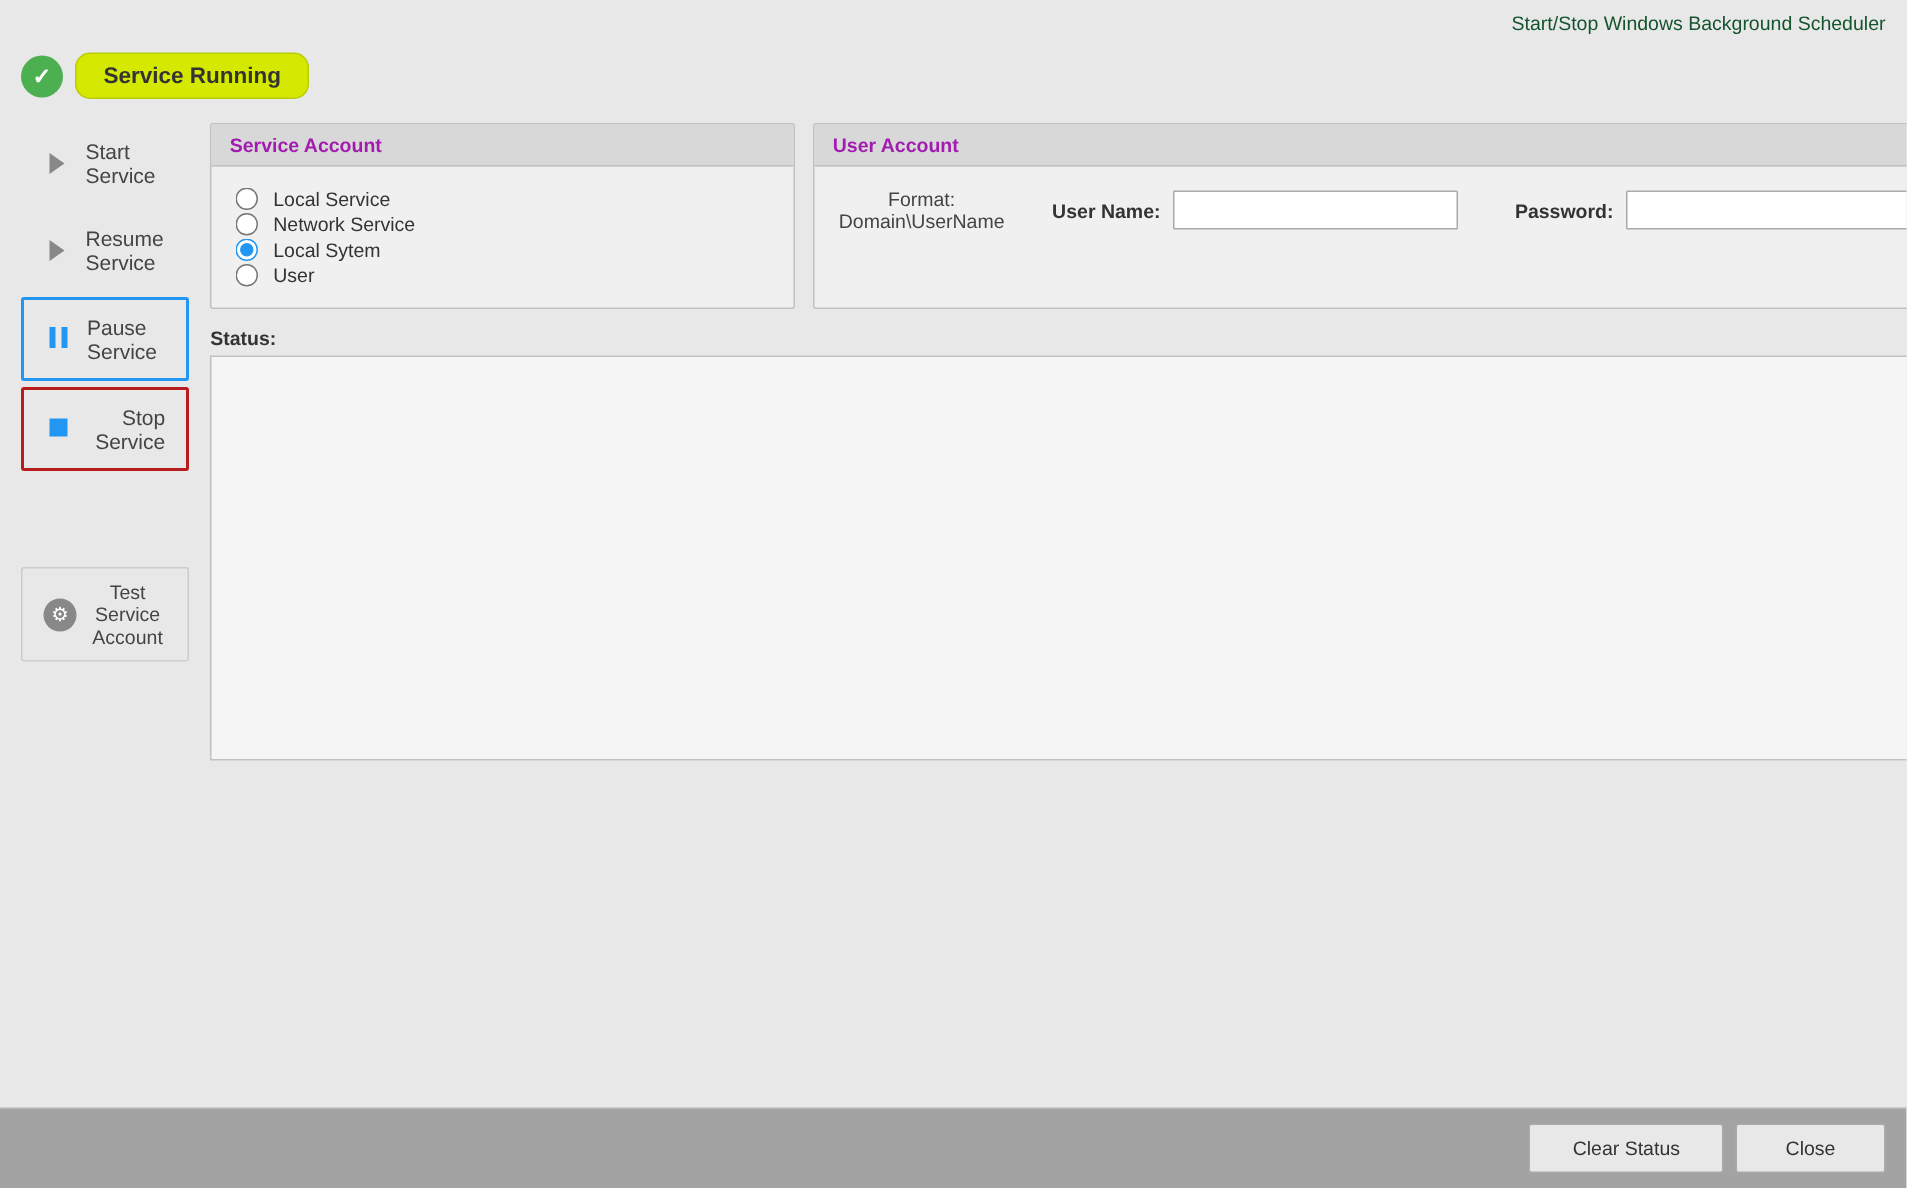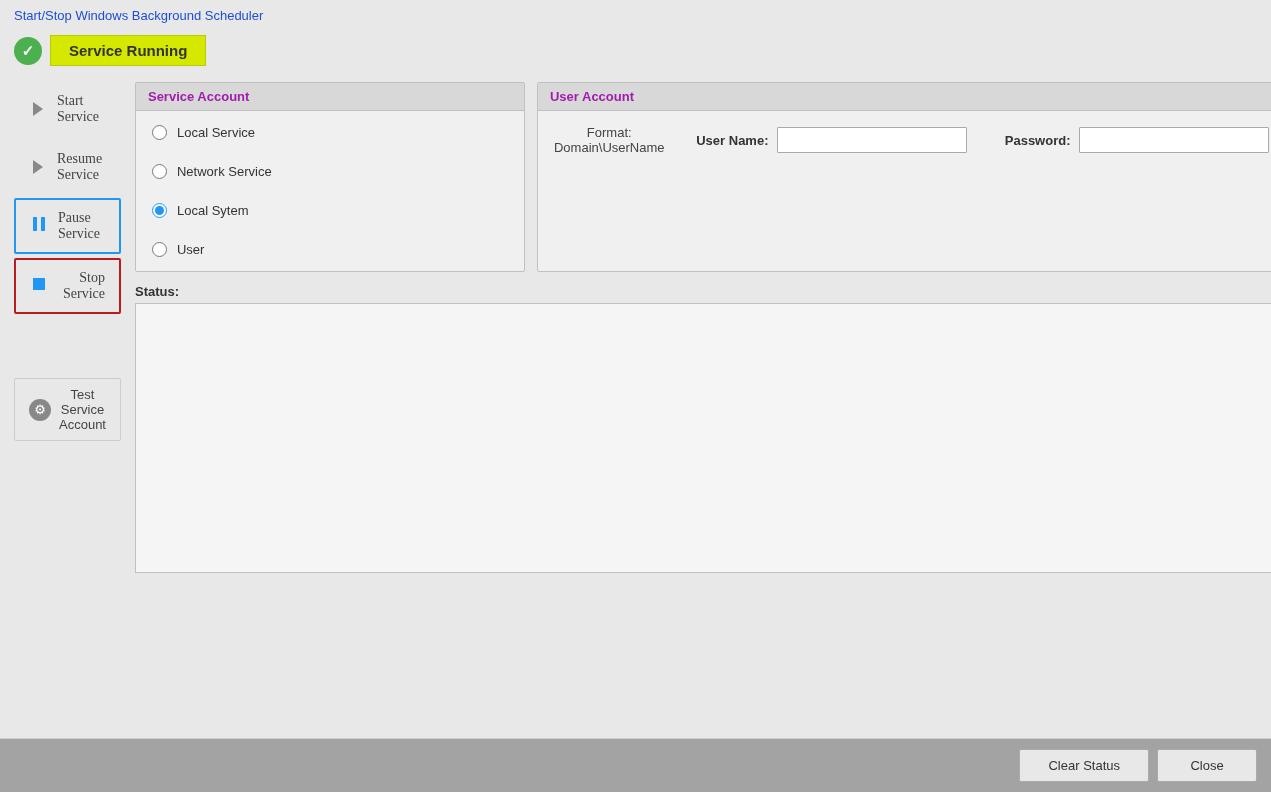--- a/index.html
+++ b/index.html
@@ -11,21 +11,22 @@
       height: 792px;
       overflow: hidden;
       display: flex;
       flex-direction: column;
     }
 
     .title-bar {
       background: #e8e8e8;
       padding: 8px 14px 6px 14px;
       font-size: 13px;
-      color: #1d4ed8;
+      color: #14532d;
+      text-align: right;
     }
 
     .main-content {
       flex: 1;
       display: flex;
       flex-direction: column;
       padding: 6px 14px 14px 14px;
     }
 
     .status-bar {
@@ -49,21 +50,21 @@
       flex-shrink: 0;
     }
 
     .service-running-badge {
       background: #d4e800;
       border: 1px solid #b8cc00;
       padding: 6px 18px;
       font-size: 15px;
       font-weight: bold;
       color: #333;
-      border-radius: 0;
+      border-radius: 10px;
     }
 
     .body-area {
       display: flex;
       flex: 1;
       gap: 0;
     }
 
     .left-panel {
       width: 250px;
@@ -80,21 +81,20 @@
       padding: 10px 14px;
       margin-bottom: 4px;
       background: #e8e8e8;
       border: 1px solid transparent;
       cursor: pointer;
       font-size: 14px;
       color: #444;
       text-align: left;
       border-radius: 2px;
       min-height: 48px;
-      font-family: Liberation Serif, serif;
     }
 
     .service-btn.active-pause {
       border: 2px solid #2196f3;
       background: #e8e8e8;
     }
 
     .service-btn.active-stop {
       border: 2px solid #b91c1c;
       background: #e8e8e8;
@@ -157,21 +157,21 @@
       font-weight: bold;
       font-size: 13px;
       color: #a21caf;
       border-bottom: 1px solid #c0c0c0;
     }
 
     .box-body {
       padding: 14px 16px;
       display: flex;
       flex-direction: column;
-      gap: 24px;
+      gap: 2px;
     }
 
     .radio-option {
       display: flex;
       align-items: center;
       gap: 10px;
       cursor: pointer;
       font-size: 13px;
       color: #333;
     }

